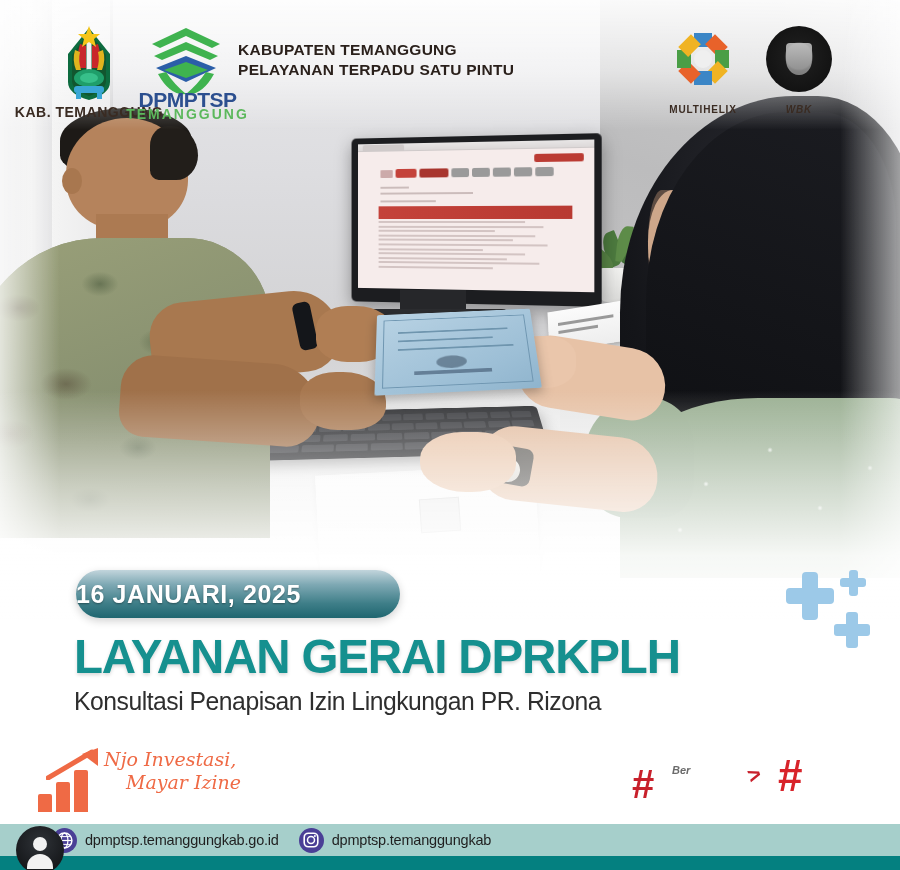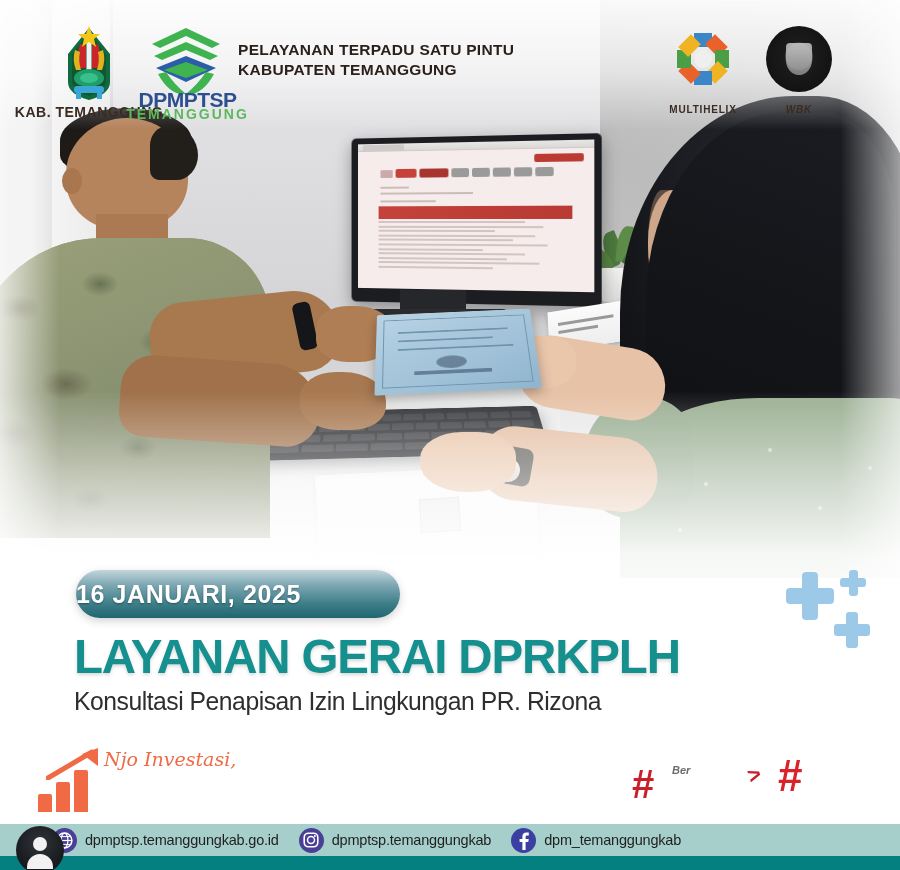--- a/index.html
+++ b/index.html
@@ -463,22 +463,22 @@
         <path d="M46 30 L76 42 L46 56 L16 42 Z" fill="#2b5ea8"></path>
         <path d="M46 36 L68 44 L46 52 L24 44 Z" fill="#3fb34f"></path>
         <path d="M18 48 Q30 70 46 68 Q34 58 26 46 Z" fill="#3fb34f"></path>
         <path d="M74 48 Q62 70 46 68 Q58 58 66 46 Z" fill="#3fb34f"></path>
       </svg>
     </div>
     <div class="logo-dp-text">DPMPTSP</div>
     <div class="logo-dp-sub">TEMANGGUNG</div>
 
     <div class="org-title">
+      <div>KABUPATEN TEMANGGUNG</div>
       <div>PELAYANAN TERPADU SATU PINTU</div>
-      <div>KABUPATEN TEMANGGUNG</div>
     </div>
 
     <div class="logo-mh">
       <svg width="62" height="62" viewBox="0 0 62 62">
         <g transform="translate(31,31)">
           <g transform="rotate(0)">
               <path d="M-9 -26 L9 -26 L9 -12 L-9 -12 Z" fill="#3b86c6"></path>
             </g>
           <g transform="rotate(45)">
               <path d="M-9 -26 L9 -26 L9 -12 L-9 -12 Z" fill="#e8622a"></path>
@@ -534,20 +534,21 @@
         <i style="left:36px;width:14px;height:42px;"></i>
       </div>
       <div class="njo-arrow">
         <svg width="68" height="34" viewBox="0 0 68 34">
           <path d="M2 32 L46 6" stroke="#ef6a45" stroke-width="5" fill="none" stroke-linecap="round"></path>
           <polygon points="52,2 52,20 36,8" fill="#ef6a45"></polygon>
         </svg>
       </div>
       <div class="njo-text">
         <span>Njo Investasi,</span>
+        <span class="l2t">Mayar Izine</span>
       </div>
     </div>
 
     <div class="akhlak">
       <div class="akh-hash">#</div>
       <div class="akh-ber">Ber</div>
       <div class="akh-chev">&gt;</div>
     </div>
 
     <div class="bangga">
@@ -582,24 +583,16 @@
         <span class="ic ic-ig">
           <svg width="16" height="16" viewBox="0 0 16 16">
             <rect x="1.2" y="1.2" width="13.6" height="13.6" rx="4.2" fill="none" stroke="#fff" stroke-width="1.6"></rect>
             <circle cx="8" cy="8" r="3.5" fill="none" stroke="#fff" stroke-width="1.5"></circle>
             <circle cx="11.9" cy="4.1" r="1" fill="#fff"></circle>
           </svg>
         </span>
         <span class="f-text">dpmptsp.temanggungkab</span>
       </div>
 
-      <div class="f-item">
-        <span class="ic ic-fb">
-          <svg width="22" height="22" viewBox="0 0 22 22">
-            <path d="M12.6 21v-8h2.7l.4-3.1h-3.1V7.9c0-.9.25-1.5 1.55-1.5h1.65V3.6c-.29-.04-1.27-.12-2.41-.12-2.39 0-4.02 1.46-4.02 4.13V9.9H6.6V13h2.77v8z" fill="#fff"></path>
-          </svg>
-        </span>
-        <span class="f-text">dpm_temanggungkab</span>
-      </div>
     </div>
   </div>
 
 </div>
 
 </body></html>

